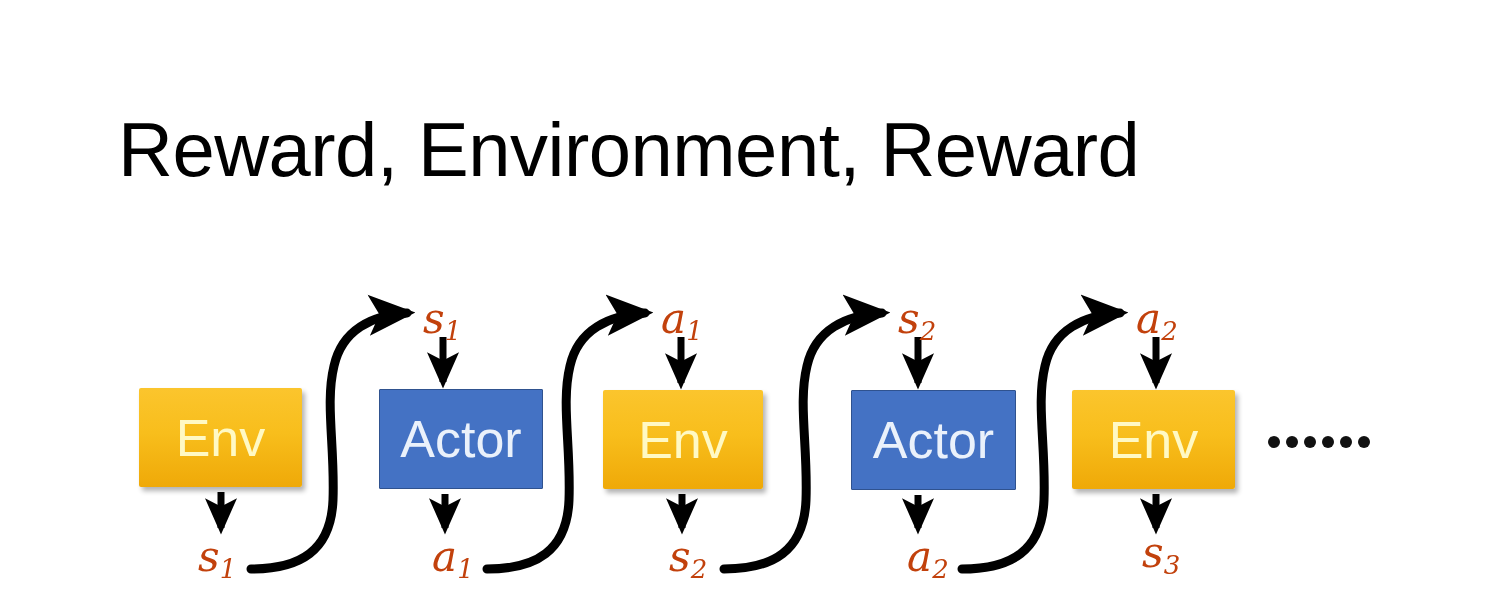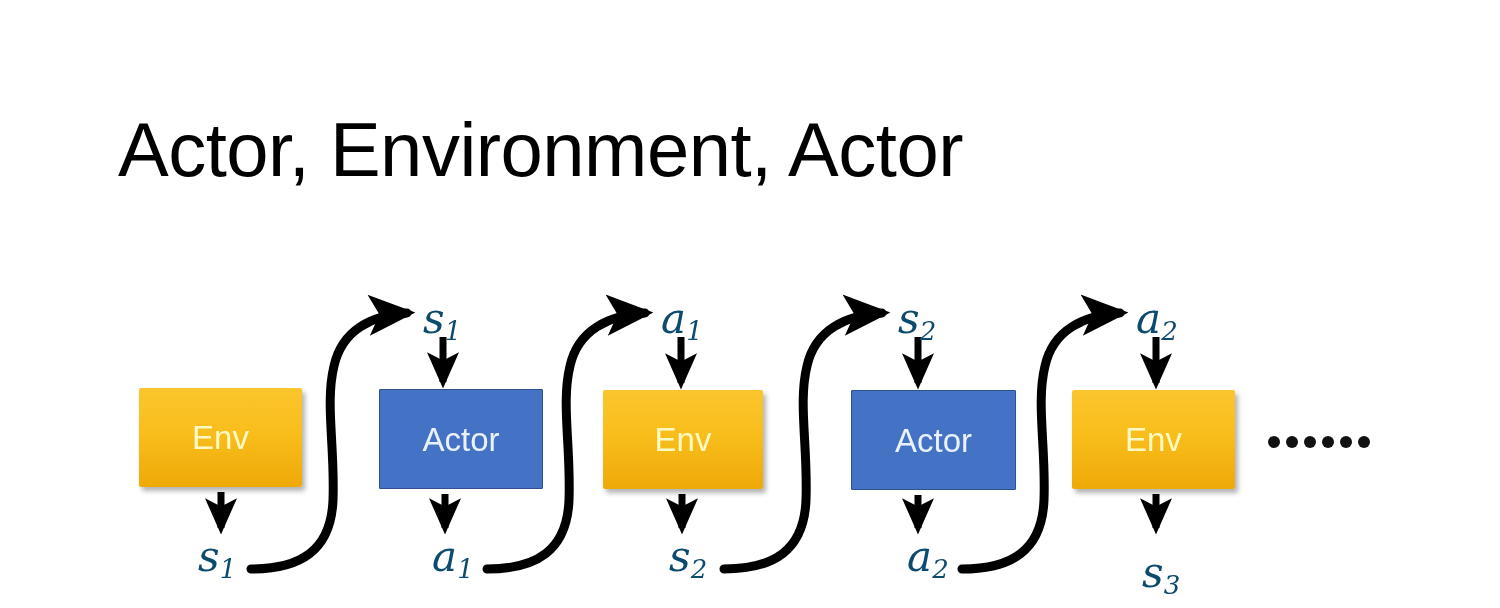--- a/index.html
+++ b/index.html
@@ -33,21 +33,21 @@
   }
 
   
   .node {
     position: absolute;
     box-sizing: border-box;
     display: flex;
     align-items: center;
     justify-content: center;
     font-family: "Liberation Sans", sans-serif;
-    font-size: 33px;
+    font-size: 52px;
     font-weight: 400;
     line-height: 1;
   }
   .node-env {
     background: linear-gradient(to bottom, #FBC52D 0%, #F8BE1C 45%, #EFA908 100%);
     color: #FFF9C4;
     border-radius: 2px;
     box-shadow: 3px 4px 5px rgba(0,0,0,0.30);
   }
   .node-actor {
@@ -57,21 +57,21 @@
     border-radius: 1px;
     margin-left: 16px;
   }
 
   
   .var-label {
     position: absolute;
     font-family: "DejaVu Serif", "Liberation Serif", serif;
     font-style: italic;
     font-size: 42px;
-    color: #0c4a6e;
+    color: #c2410c;
     white-space: nowrap;
     line-height: 1;
   }
   .var-label sub {
     font-size: 0.62em;
     font-style: italic;
     vertical-align: baseline;
     position: relative;
     top: 0.28em;
     left: 0.01em;
@@ -101,21 +101,21 @@
     width: 1500px;
     height: 608px;
     pointer-events: none;
   }
 </style>
 </head>
 <body>
 
 <div id="slide">
 
-  <div id="slide-title">Actor, Environment, Actor</div>
+  <div id="slide-title">Reward, Environment, Reward</div>
 
   <svg id="arrow-layer" viewBox="0 0 1500 608" xmlns="http://www.w3.org/2000/svg">
     <defs>
       <marker id="ah" viewBox="0 0 10 10" refX="8.2" refY="5" markerWidth="5.2" markerHeight="5.2" orient="auto-start-reverse">
         <path d="M 0 0.6 L 10 5 L 0 9.4 L 2.3 5 Z" fill="#000000"></path>
       </marker>
     </defs>
 
     <g stroke="#000000" stroke-width="7" fill="none" stroke-linecap="butt">
 
@@ -167,21 +167,21 @@
   </div>
   <div class="var-label" style="left:432px; top:536px;">
     <span>a</span><sub>1</sub>
   </div>
   <div class="var-label" style="left:669px; top:536px;">
     <span>s</span><sub>2</sub>
   </div>
   <div class="var-label" style="left:907px; top:536px;">
     <span>a</span><sub>2</sub>
   </div>
-  <div class="var-label" style="left:1142px; top:552px;">
+  <div class="var-label" style="left:1142px; top:532px;">
     <span>s</span><sub>3</sub>
   </div>
 
   <div id="ellipsis">
     <span class="dot"></span>
     <span class="dot"></span>
     <span class="dot"></span>
     <span class="dot"></span>
     <span class="dot"></span>
     <span class="dot"></span>

